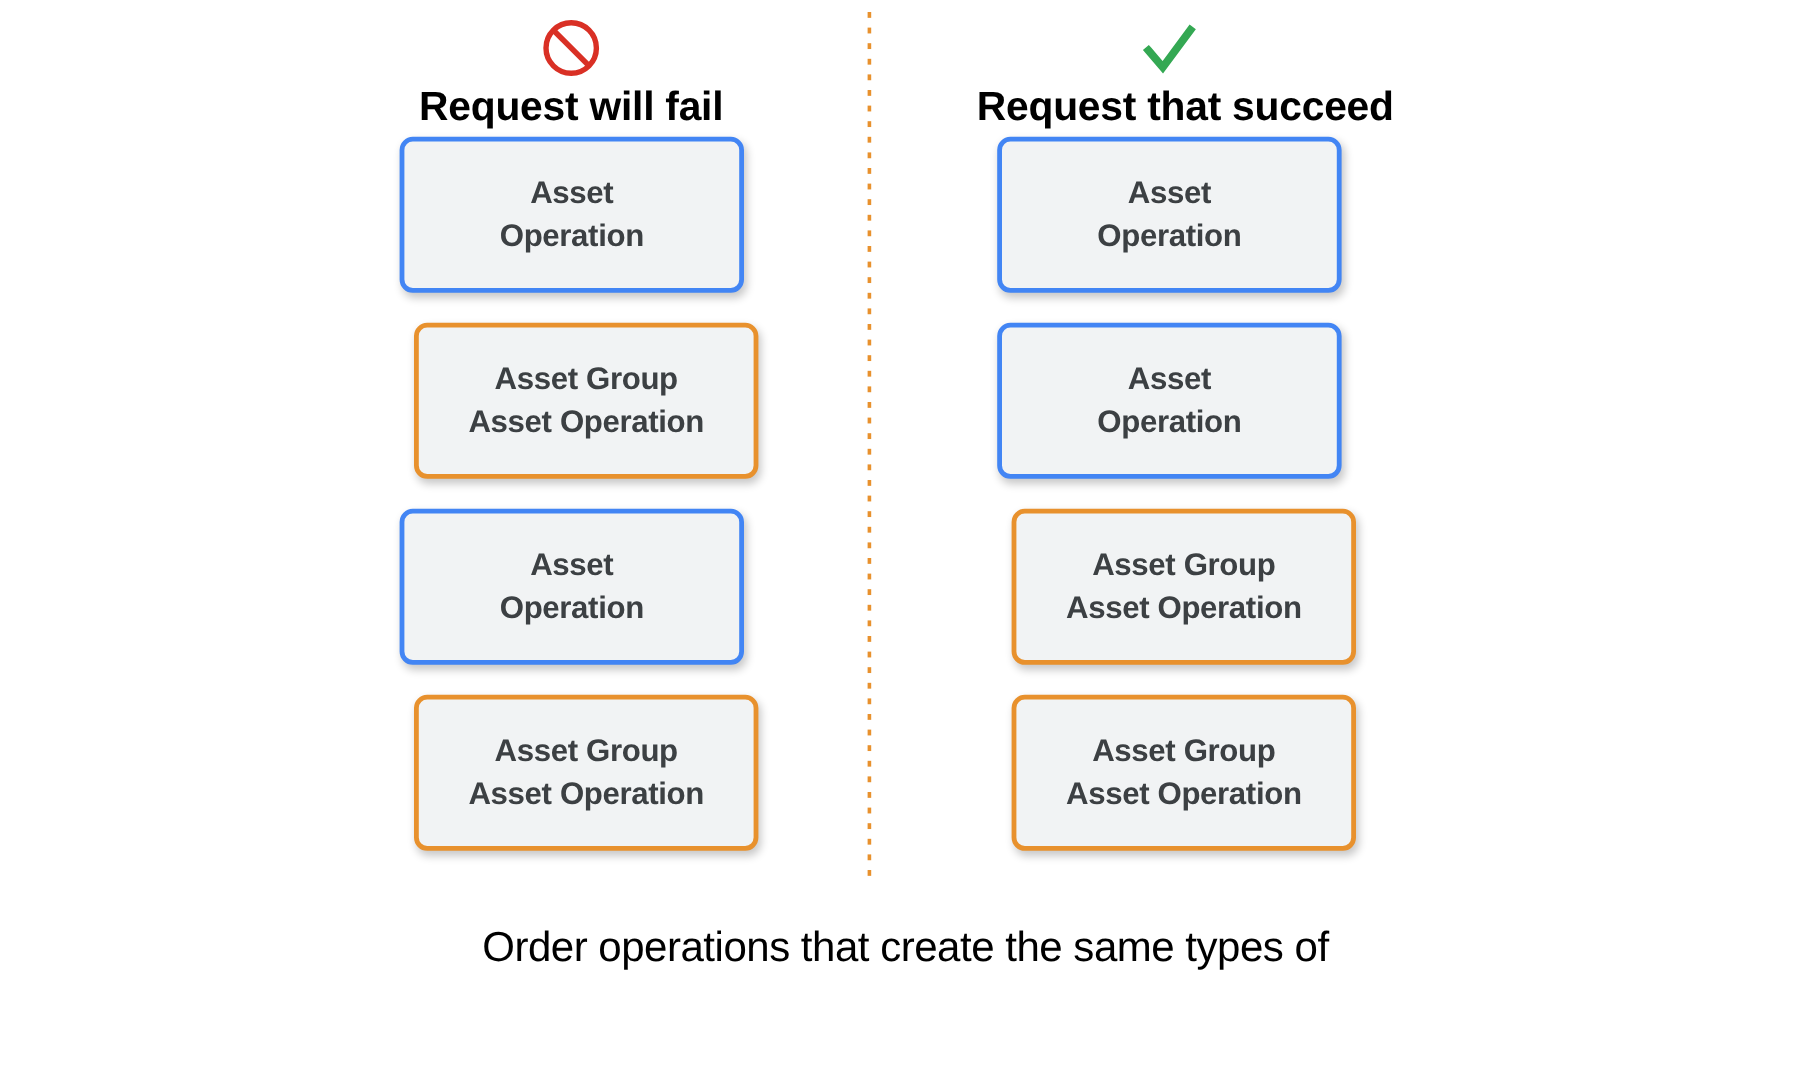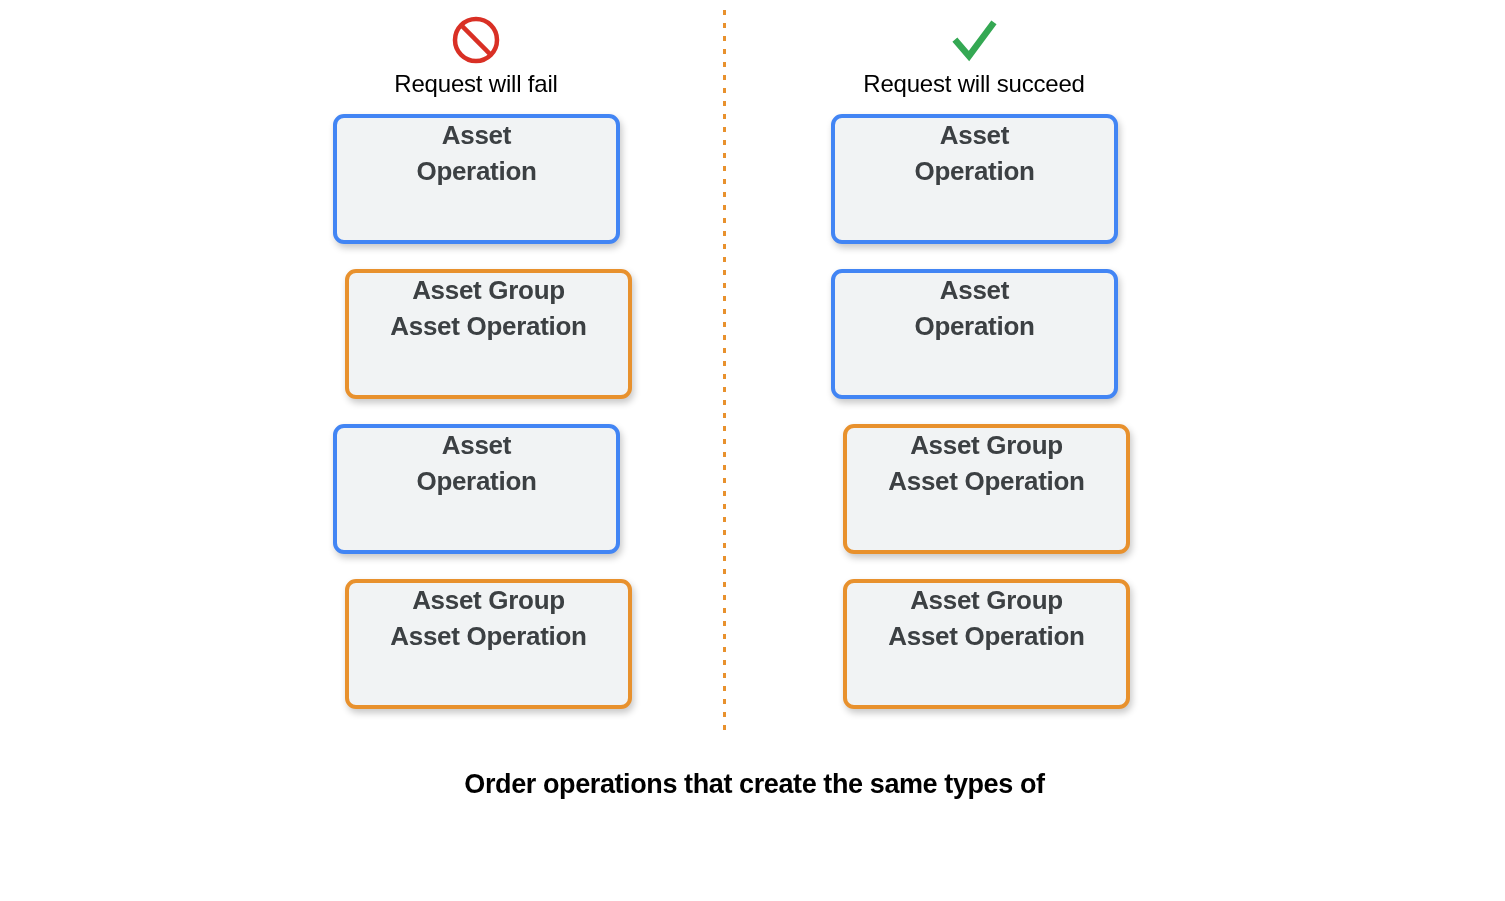--- a/index.html
+++ b/index.html
@@ -58,22 +58,22 @@
   .status-icon {
     display: block;
     margin: 0 auto;
     height: 52px;
     width: 60px;
   }
 
   .col-title {
     display: block;
     margin-top: 4px;
-    font-size: 24px;
-    font-weight: normal;
+    font-size: 34px;
+    font-weight: bold;
     color: #000000;
     letter-spacing: -0.2px;
     white-space: nowrap;
   }
 
   
   .box-stack {
     position: absolute;
     top: 114px;
     left: 17px;
@@ -84,21 +84,21 @@
     position: relative;
     box-sizing: border-box;
     width: 287px;
     height: 130px;
     margin-bottom: 25px;
     border-radius: 11px;
     border: 4px solid #4285f4;
     background: #f1f3f4;
     box-shadow: 2px 4px 7px rgba(0, 0, 0, 0.22);
     display: flex;
-    align-items: flex-start;
+    align-items: center;
     justify-content: center;
     text-align: center;
   }
   .op-box.orange { border-color: #e8912d; margin-left: 12px; }
 
   .op-label {
     font-size: 26px;
     line-height: 1.38;
     font-weight: bold;
     color: #3c4043;
@@ -111,23 +111,23 @@
     position: absolute;
     top: 766px;
     left: 0;
     width: 1505px;
     text-align: center;
     padding-left: 4px;
     box-sizing: border-box;
   }
   .caption-line {
     display: block;
-    font-size: 27px;
+    font-size: 35px;
     line-height: 1.38;
-    font-weight: bold;
+    font-weight: normal;
     color: #000000;
     letter-spacing: -0.4px;
   }
 </style>
 </head>
 <body>
 
 <div class="diagram">
 
   <div class="divider"></div>
@@ -161,21 +161,21 @@
       </div>
     </div>
   </div>
 
   <div class="column right">
 
     <div class="col-header">
       <svg class="status-icon" viewBox="0 0 60 52">
         <polyline points="13,28 25,42 48,11" fill="none" stroke="#34a853" stroke-width="6.5" stroke-linecap="square" stroke-linejoin="miter"></polyline>
       </svg>
-      <span class="col-title">Request will succeed</span>
+      <span class="col-title">Request that succeed</span>
     </div>
 
     <div class="box-stack">
       <div class="op-box">
         <span class="op-label">Asset
 Operation</span>
       </div>
       <div class="op-box">
         <span class="op-label">Asset
 Operation</span>

